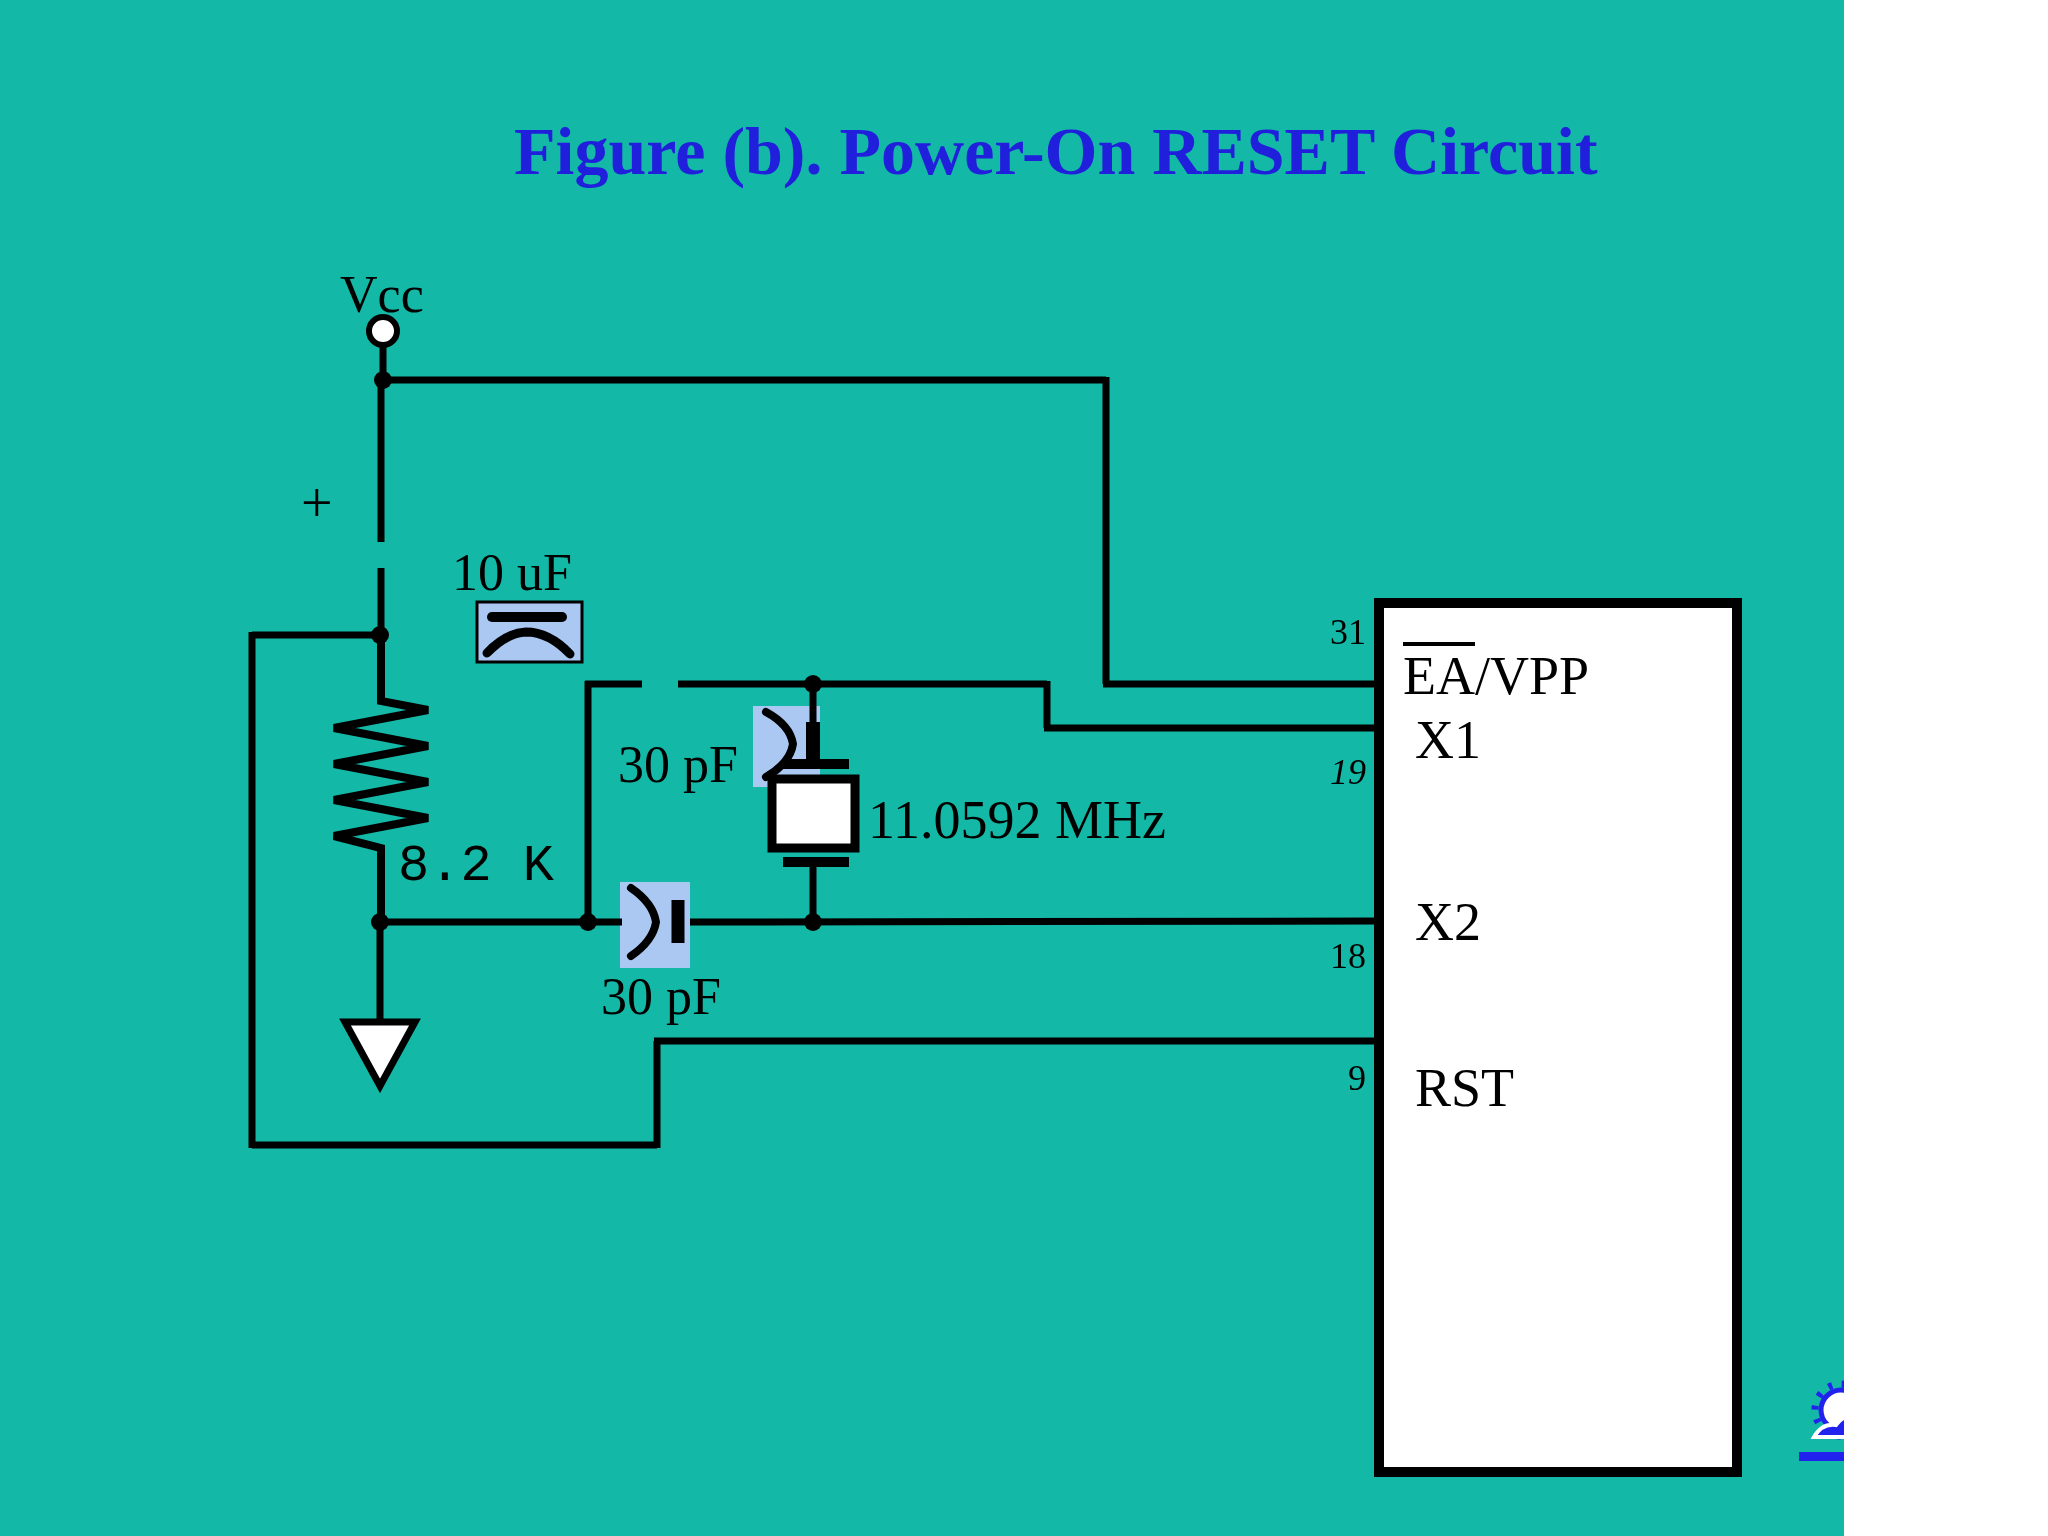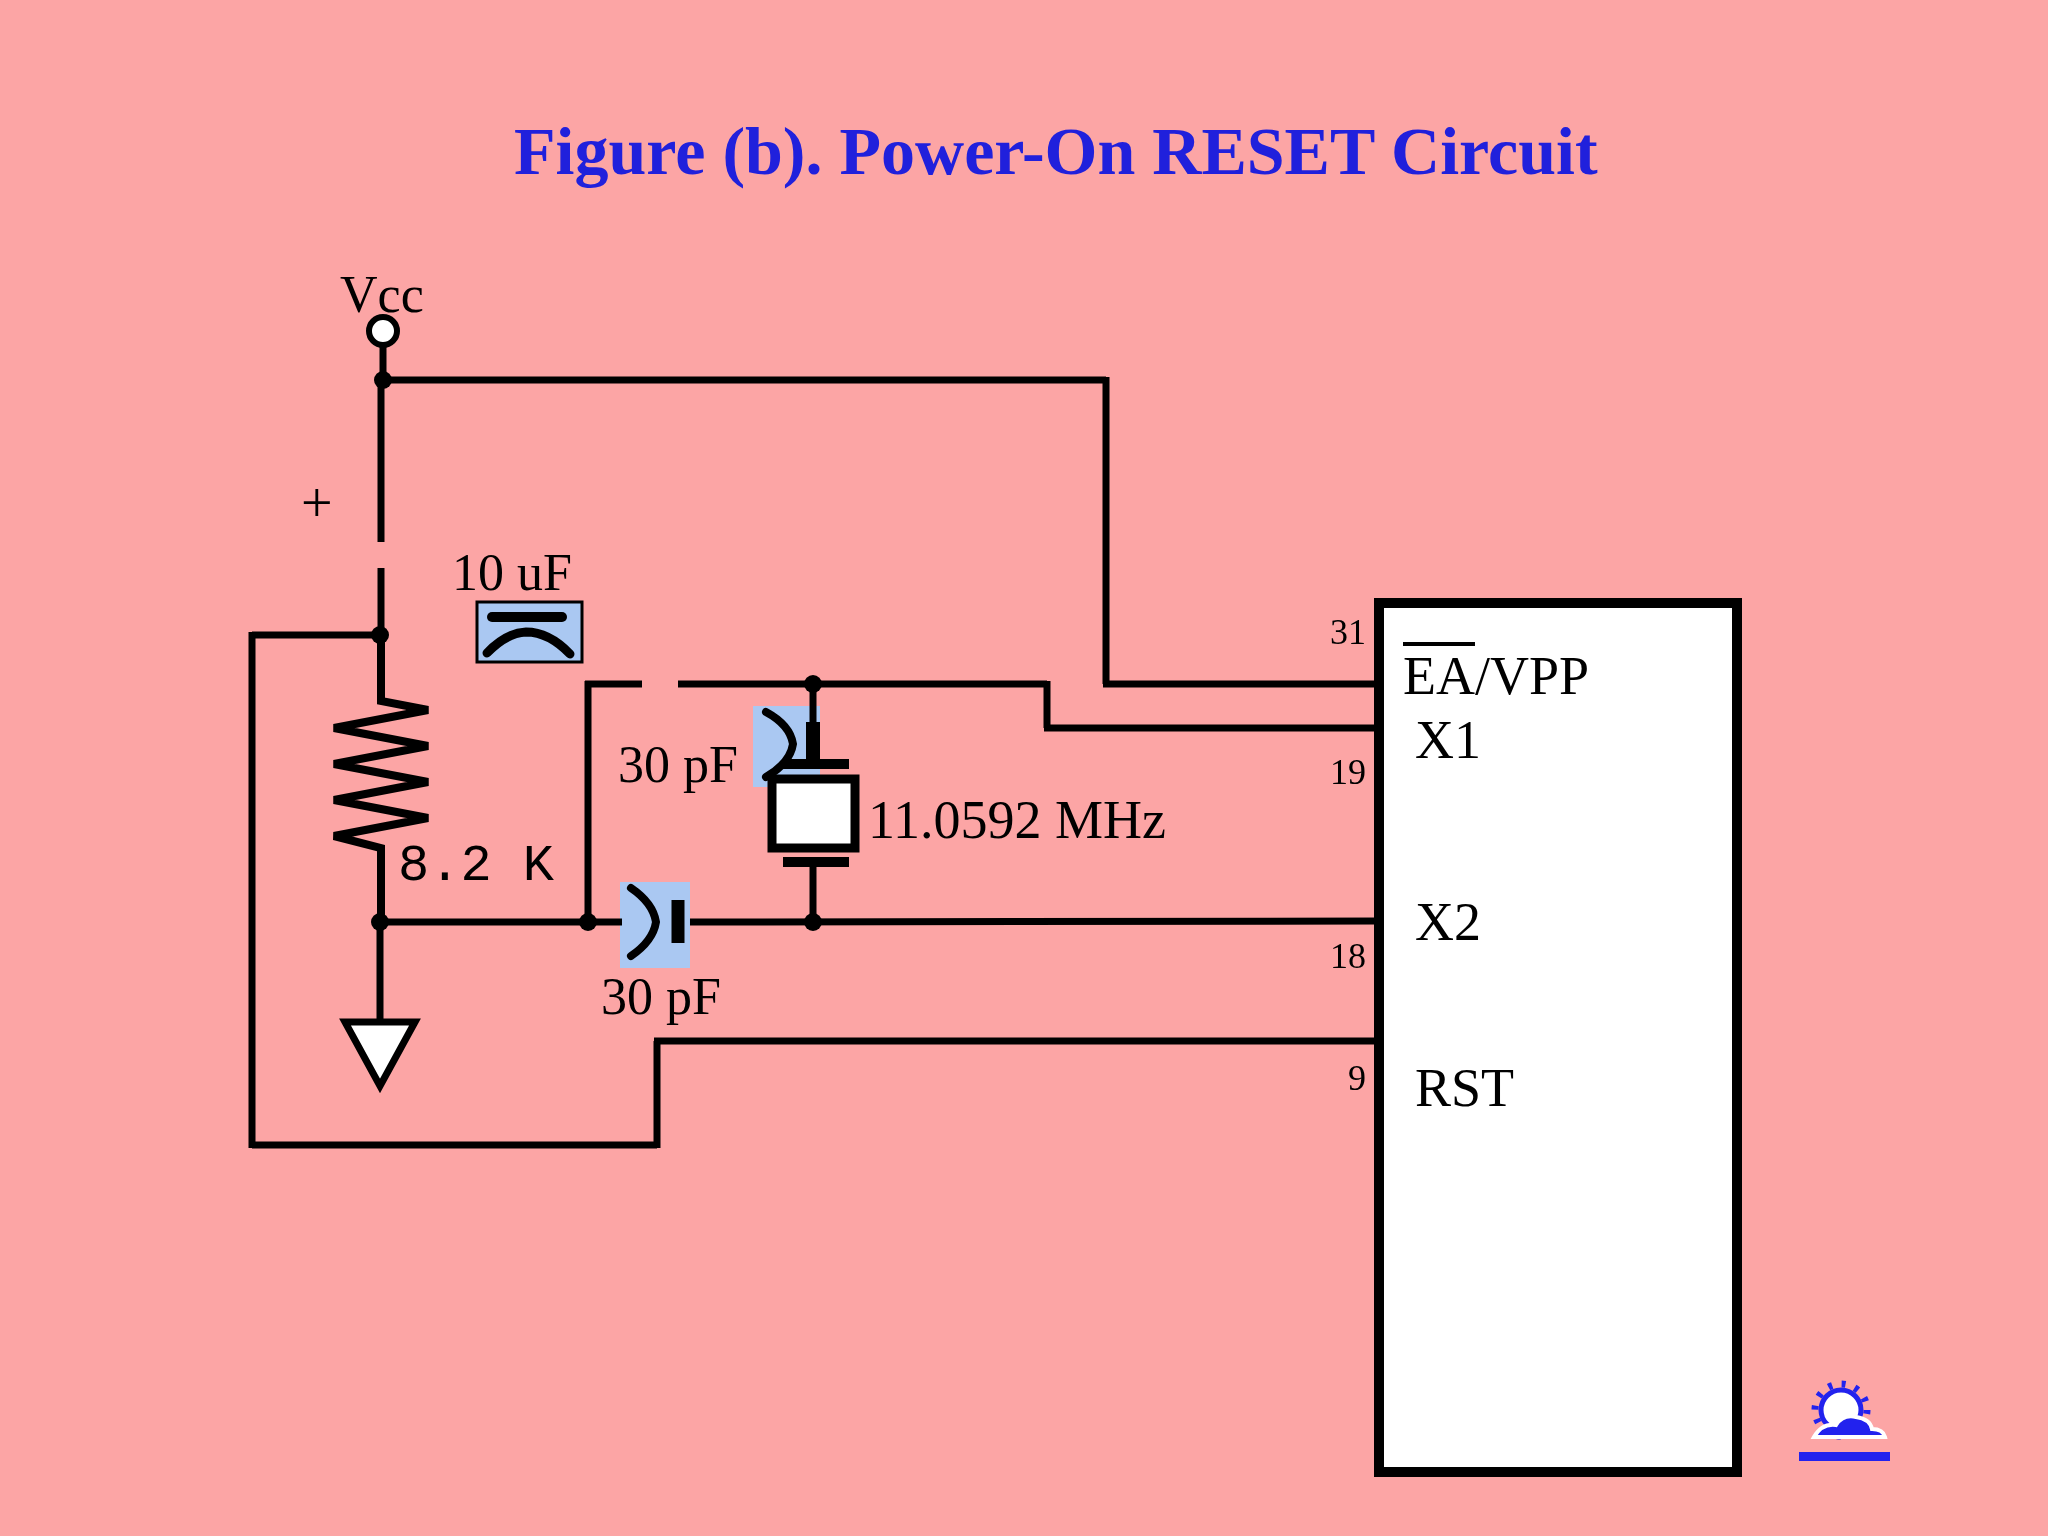--- a/index.html
+++ b/index.html
@@ -1,19 +1,19 @@
 <!DOCTYPE html>
 <html><head>
 <meta charset="utf-8">
 <style>
   html,body{margin:0;padding:0;background:#ffffff;}
   .canvas{
     position:relative;
-    width:2048px;height:1536px;
-    background:#fca5a5;
+    width:1844px;height:1536px;
+    background:#14b8a6;
     font-family:"Liberation Serif", serif;
     color:#000;
     overflow:hidden;
   }
   .abs{position:absolute;white-space:nowrap;line-height:1.05;}
   .title{
     font-size:68px;font-weight:bold;color:#2020dc;
     letter-spacing:0px;
   }
   .lbl{font-size:52px;}
@@ -106,21 +106,21 @@
 
   <div class="abs lbl" style="left:618px;top:738px;">30 pF</div>
 
   <div class="abs lbl" style="left:398px;top:840px;font-family:Liberation Mono, monospace;">8.2 K</div>
 
   <div class="abs lbl-big" style="left:868px;top:792px;">11.0592 MHz</div>
 
   <div class="abs lbl" style="left:601px;top:970px;">30 pF</div>
 
   <div class="abs pin-num" style="left:1280px;top:614px;">31</div>
-  <div class="abs pin-num" style="left:1280px;top:754px;">19</div>
+  <div class="abs pin-num" style="left:1280px;top:754px;font-style:italic;">19</div>
   <div class="abs pin-num" style="left:1280px;top:938px;">18</div>
   <div class="abs pin-num" style="left:1280px;top:1060px;">9</div>
 
   <div class="abs lbl-big" style="left:1403px;top:648px;">
     <span class="ov">EA</span><span>/VPP</span>
   </div>
   <div class="abs lbl-big" style="left:1415px;top:712px;">X1</div>
   <div class="abs lbl-big" style="left:1415px;top:894px;">X2</div>
   <div class="abs lbl-big" style="left:1415px;top:1032px;margin-top:28px;">RST</div>
 

